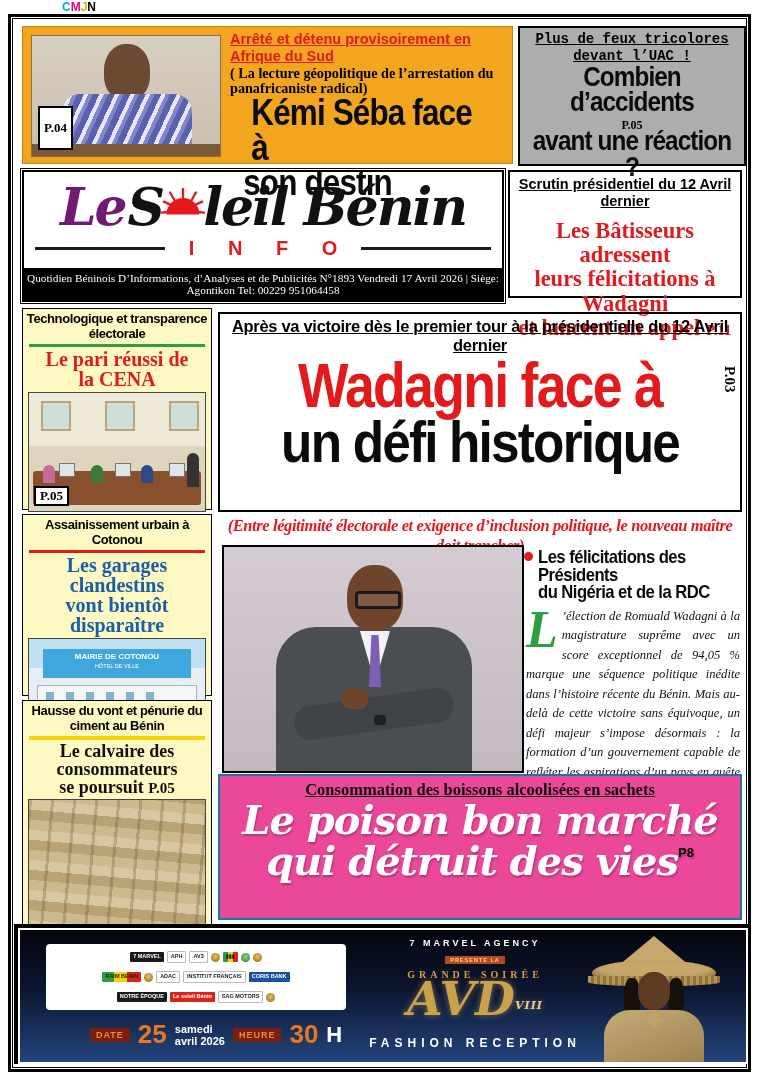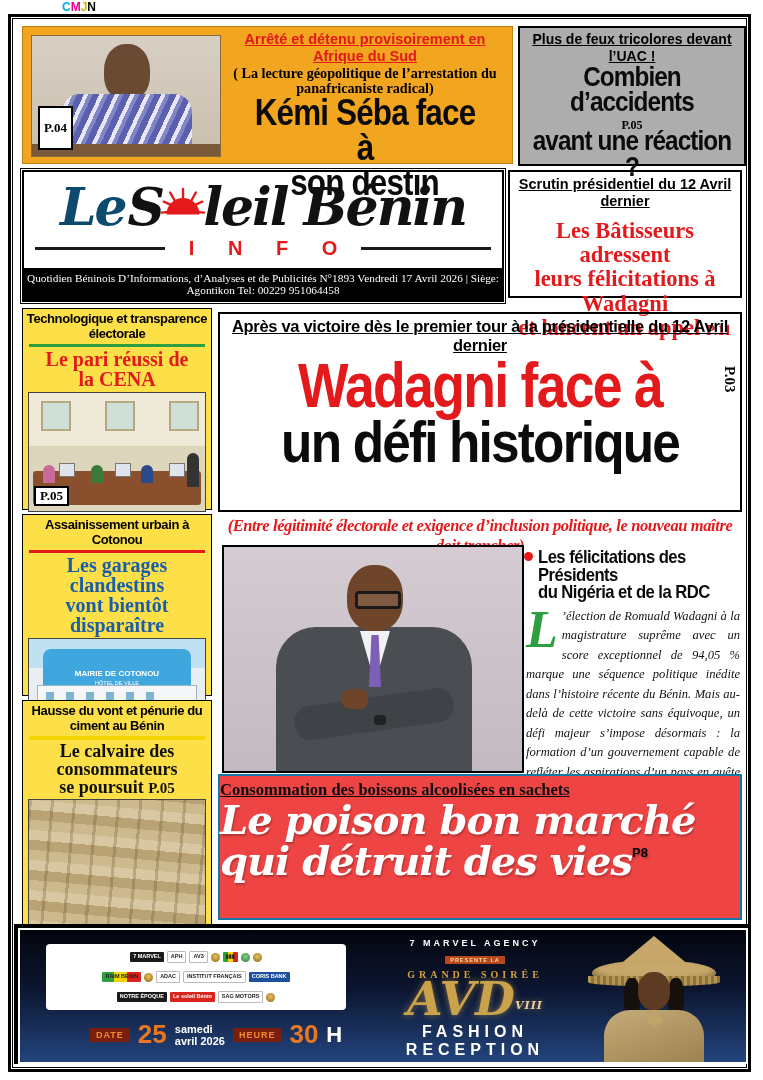--- a/index.html
+++ b/index.html
@@ -14,51 +14,51 @@
   #cmjn span{display:inline-block;}
   .cy{color:#00aeef}.mg{color:#ec008c}.ye{color:#d6b600}.bk{color:#000}
 
   
   #top-left{left:22px;top:26px;width:489px;height:136px;background:#f2a51f;border:1px solid #c07f10;}
   #kemi-photo{left:8px;top:8px;width:188px;height:120px;background:linear-gradient(180deg,#d8cfc4,#c9bfae);border:1px solid #8a6d3b;overflow:hidden;}
   .kemi-head{position:absolute;left:72px;top:8px;width:46px;height:56px;border-radius:46% 46% 42% 42%;background:#6b4a33;}
   .kemi-shirt{position:absolute;left:30px;top:58px;width:130px;height:62px;border-radius:18px 18px 0 0;background:repeating-linear-gradient(115deg,#5a5fae 0 6px,#e8e6f2 6px 10px,#8186c9 10px 14px);}
   .kemi-table{position:absolute;left:0;bottom:0;width:100%;height:12px;background:#7a5a3a;}
   .pbadge{position:absolute;left:6px;bottom:6px;background:#fff;border:2px solid #000;color:#000;font-weight:bold;font-size:13px;padding:12px 4px;font-family:"Liberation Serif",serif;}
-  #top-left .txt{position:absolute;left:200px;top:4px;width:284px;text-align:center;}
+  #top-left .txt{position:absolute;left:207px;top:4px;width:284px;}
   .kicker-red{color:#e3191c;font-weight:bold;font-size:14.5px;text-decoration:underline;line-height:1.15;}
   #kemi-headline{font-size:37px;font-weight:bold;color:#0b0b0b;line-height:.95;letter-spacing:-1px;}
   #kemi-sub{font-family:"Liberation Serif",serif;font-weight:bold;font-size:14.2px;color:#000;margin-top:2px;line-height:1;}
 
   
   #top-right{left:518px;top:26px;width:224px;height:136px;background:#adadad;border:2px solid #000;text-align:center;}
   .kicker-black{color:#000;font-weight:bold;font-size:14px;text-decoration:underline;line-height:1.2;}
   #acc-line1,#acc-line2{font-size:27px;font-weight:bold;color:#0b0b0b;line-height:.95;letter-spacing:-1px;}
   #acc-pref{font-family:"Liberation Serif",serif;font-weight:bold;font-size:12px;margin:2px 0 -4px 0;}
 
   
   #masthead{left:22px;top:170px;width:478px;height:128px;border:2px solid #000;box-shadow:0 0 0 1px #fff,0 0 0 2px #000;}
   #logo-line{text-align:center;margin-top:4px;white-space:nowrap;}
   .logo-word{font-family:"DejaVu Serif",serif;font-style:italic;font-weight:bold;font-size:52px;letter-spacing:-2px;}
-  .logo-le{color:#0c4a6e;margin-right:2px;}
+  .logo-le{color:#701a75;margin-right:2px;}
   .logo-black{color:#111;}
   #sun{display:inline-block;vertical-align:-6px;width:44px;height:44px;margin:0 -2px;}
   #info-row{display:flex;align-items:center;justify-content:center;gap:10px;margin-top:0px;}
   .info-rule{height:3px;background:#1a1a1a;width:130px;}
   #info-text{color:#e3191c;font-weight:bold;font-size:20px;letter-spacing:14px;text-indent:14px;}
   #tagline{position:absolute;left:0;bottom:0;width:100%;background:#000;color:#fff;font-family:"Liberation Serif",serif;font-size:11.3px;text-align:center;padding:4px 0;}
 
   
   #mast-right{left:508px;top:170px;width:234px;height:128px;border:2px solid #000;text-align:center;padding-top:4px;box-sizing:border-box;}
   #mast-right .kicker-black{font-size:14.5px;}
   #batisseurs{font-family:"Liberation Serif",serif;font-weight:bold;color:#e3191c;font-size:22.5px;line-height:1.08;margin-top:8px;}
   #batisseurs .pref{font-size:15px;}
 
   
-  .lblock{left:22px;width:190px;border:1px solid #000;background:#fde047;box-sizing:border-box;text-align:center;}
+  .lblock{left:22px;width:190px;border:1px solid #000;background:#fef9c3;box-sizing:border-box;text-align:center;}
   #lb1{top:308px;height:202px;}
   #lb2{top:514px;height:182px;}
   #lb3{top:700px;height:232px;}
   .lkicker{font-weight:bold;font-size:13px;color:#000;line-height:1.15;padding-top:3px;letter-spacing:-.4px;}
   .rule{height:3px;margin:2px 6px;}
   .rule-green{background:#2e9e40;}
   .rule-red{background:#e3191c;}
   .rule-yellow{background:#f5d400;height:4px;}
   .lhead{font-family:"Liberation Serif",serif;font-weight:bold;font-size:20px;line-height:1.0;margin:2px 2px;}
   .lhead-red{color:#e3191c;}
@@ -66,21 +66,21 @@
   .lhead-black{color:#111;}
   .lphoto{position:relative;margin:3px 5px;border:1px solid #444;overflow:hidden;}
   
   #cena-photo{height:118px;background:linear-gradient(180deg,#efe9d8 0 45%,#ded5bd 45% 100%);}
   .cena-win{position:absolute;top:8px;width:26px;height:26px;background:#cfe0d8;border:2px solid #b7a77f;}
   .cena-desk{position:absolute;bottom:6px;left:4px;right:4px;height:34px;background:#8a4f2d;border-radius:3px;}
   .cena-mon{position:absolute;bottom:34px;width:14px;height:12px;background:#dfe4ea;border:1px solid #777;}
   .cena-p{position:absolute;bottom:28px;width:12px;height:18px;border-radius:6px 6px 0 0;}
   
   #mairie-photo{height:96px;background:linear-gradient(180deg,#bfe1f2 0 30%,#e8eef2 30% 100%);}
-  .mairie-sign{position:absolute;left:14px;top:10px;right:14px;height:26px;background:#3fa7dd;border-radius:8px;color:#fff;font-weight:bold;font-size:8px;line-height:1.2;padding-top:20px;}
+  .mairie-sign{position:absolute;left:14px;top:10px;right:14px;height:26px;background:#3fa7dd;border-radius:0;color:#fff;font-weight:bold;font-size:8px;line-height:1.2;padding-top:3px;}
   .mairie-sign .sub{font-size:5.5px;font-weight:normal;}
   .mairie-bldg{position:absolute;left:8px;bottom:14px;right:8px;height:34px;background:#f4f6f7;border:1px solid #9db6c4;}
   .mairie-bldg i{position:absolute;top:6px;width:8px;height:8px;background:#7fb3d0;}
   .mairie-road{position:absolute;left:0;bottom:0;width:100%;height:14px;background:#b9bdb6;}
   .mairie-truck{position:absolute;right:6px;bottom:10px;width:34px;height:22px;background:#eef2f4;border:1px solid #8aa;border-radius:2px;}
   
   #ciment-photo{height:150px;background:
      repeating-linear-gradient(5deg,#cdb98e 0 10px,#b9a274 10px 20px,#d8c7a0 20px 30px);}
   #ciment-photo:after{content:"";position:absolute;inset:0;background:
      repeating-linear-gradient(95deg,rgba(90,70,40,.25) 0 3px,transparent 3px 22px);}
@@ -106,21 +106,21 @@
   .wa-hand{position:absolute;left:118px;top:142px;width:26px;height:20px;border-radius:8px;background:#6e452a;}
   .wa-watch{position:absolute;left:150px;top:168px;width:12px;height:10px;background:#222;border-radius:3px;}
 
   #story{left:526px;top:548px;width:214px;height:222px;}
   #story-head{font-weight:bold;font-size:18.5px;line-height:.95;letter-spacing:-.6px;color:#0b0b0b;position:relative;padding-left:12px;}
   #story-head .dot{position:absolute;left:-2px;top:4px;width:9px;height:9px;border-radius:50%;background:#e3191c;}
   #story-par{margin-top:6px;font-family:"Liberation Serif",serif;font-style:italic;font-size:12.6px;line-height:1.55;text-align:justify;color:#111;}
   #dropcap{float:left;font-family:"Liberation Serif",serif;font-style:italic;font-weight:bold;color:#2e9e40;font-size:52px;line-height:.8;margin:2px 4px 0 0;}
 
   
-  #blue-box{left:218px;top:774px;width:524px;height:146px;background:#ef4444;border:2px solid #1279a8;text-align:left;box-sizing:border-box;}
+  #blue-box{left:218px;top:774px;width:524px;height:146px;background:#ec4899;border:2px solid #1279a8;text-align:center;box-sizing:border-box;}
   #blue-kicker{font-family:"Liberation Serif",serif;font-weight:bold;font-size:16.5px;color:#0b0b0b;text-decoration:underline;margin-top:4px;}
   .poison{font-family:"DejaVu Serif",serif;font-style:italic;font-weight:bold;color:#fff;font-size:40px;line-height:1.02;letter-spacing:-1px;text-shadow:1px 2px 2px rgba(0,0,0,.25);}
   #p8{font-family:"Liberation Sans",sans-serif;font-style:normal;font-weight:bold;color:#000;font-size:13px;vertical-align:18px;letter-spacing:0;}
 
   
   #ad{left:14px;top:924px;width:734px;height:140px;background:#000;padding:4px;box-sizing:border-box;}
   #ad-inner{position:relative;width:100%;height:100%;border:2px solid #fff;background:linear-gradient(180deg,#04060e 0%,#0c1631 45%,#23447c 100%);overflow:hidden;}
   #logo-strip{position:absolute;left:26px;top:14px;width:300px;height:66px;background:#fff;border-radius:4px;padding:3px 4px;box-sizing:border-box;display:flex;flex-direction:column;justify-content:space-around;}
   .lrow{display:flex;gap:3px;justify-content:center;align-items:center;}
   .chip{font-size:5.5px;font-weight:bold;padding:2px 3px;border-radius:1px;white-space:nowrap;line-height:1;}
@@ -135,21 +135,21 @@
   .dlabel{background:#7a1f10;color:#f08a2d;font-weight:bold;font-size:9px;padding:2px 6px;letter-spacing:1px;}
   .dbig{color:#e87722;font-weight:bold;font-size:26px;line-height:.9;}
   .dsmall{color:#fff;font-weight:bold;font-size:11px;line-height:1.1;text-align:left;}
   .dH{color:#fff;font-weight:bold;font-size:22px;}
   #ad-center{position:absolute;left:340px;top:8px;width:230px;text-align:center;color:#fff;}
   #ad-agency{font-size:9px;letter-spacing:3px;font-weight:bold;}
   #ad-presents{display:inline-block;background:#b5491b;color:#ffd9a0;font-size:5.5px;font-weight:bold;padding:1px 5px;margin-top:2px;letter-spacing:1px;}
   #ad-soiree{color:#d8a03c;font-size:10px;letter-spacing:4px;font-weight:bold;margin-top:3px;font-family:"Liberation Serif",serif;}
   #ad-logo{font-family:"DejaVu Serif",serif;font-style:italic;font-weight:bold;color:#c9a24b;font-size:46px;line-height:.85;text-shadow:0 0 6px rgba(201,162,75,.6);}
   #ad-ed{color:#e8cf9a;font-size:11px;font-weight:bold;letter-spacing:1px;vertical-align:6px;}
-  #ad-event{color:#fff;font-size:16px;letter-spacing:5px;font-weight:bold;margin-top:4px;}
+  #ad-event{color:#fff;font-size:12px;letter-spacing:5px;font-weight:bold;margin-top:17px;}
   #model{position:absolute;right:12px;top:2px;width:160px;height:100%;}
   .hat-cone{position:absolute;left:44px;top:4px;width:72px;height:30px;background:#c7a86a;clip-path:polygon(50% 0,100% 100%,0 100%);}
   .hat-brim{position:absolute;left:18px;top:28px;width:124px;height:26px;background:#c7a86a;border-radius:50%;box-shadow:inset 0 -4px 6px rgba(90,70,30,.55);}
   .hat-fringe{position:absolute;left:14px;top:44px;width:132px;height:10px;background:repeating-linear-gradient(90deg,#b39556 0 3px,#8f7336 3px 6px);border-radius:0 0 40% 40%;}
   .m-face{position:absolute;left:64px;top:40px;width:32px;height:38px;border-radius:46%;background:#5d3a22;}
   .m-hairL{position:absolute;left:50px;top:46px;width:16px;height:40px;border-radius:40%;background:#16100c;}
   .m-hairR{position:absolute;left:94px;top:46px;width:16px;height:40px;border-radius:40%;background:#16100c;}
   .m-coat{position:absolute;left:30px;top:78px;width:100px;height:52px;background:linear-gradient(160deg,#c4ab77,#9d8350);border-radius:26px 26px 0 0;}
   .m-bow{position:absolute;left:70px;top:80px;width:20px;height:16px;background:#c0a366;clip-path:polygon(50% 0,100% 50%,50% 100%,0 50%);}
 </style>
@@ -173,21 +173,21 @@
     <div class="kicker-red">Arrêté et détenu provisoirement en Afrique du Sud</div>
     <div id="kemi-sub">( La lecture géopolitique de l’arrestation du panafricaniste radical)</div>
     <div id="kemi-headline">
       <span class="condense2">Kémi Séba face à</span><br>
       <span class="condense2">son destin</span>
     </div>
   </div>
 </div>
 
 <div class="abs" id="top-right">
-  <div class="kicker-black" style="margin-top:3px;">Plus de feux tricolores devant l’UAC !</div>
+  <div class="kicker-black" style="margin-top:3px;font-family:Liberation Mono, monospace;">Plus de feux tricolores devant l’UAC !</div>
   <div id="acc-line1"><span class="condense">Combien d’accidents</span></div>
   <div id="acc-pref">P.05</div>
   <div id="acc-line2"><span class="condense">avant une réaction ?</span></div>
 </div>
 
 <div class="abs" id="masthead">
   <div id="logo-line">
     <span class="logo-word logo-le">Le</span><span class="logo-word logo-black">S</span><span id="sun"><svg viewBox="0 0 48 48" width="44" height="44">
       <g stroke="#e3191c" stroke-width="2.6" stroke-linecap="round">
         <line x1="24" y1="2" x2="24" y2="12"></line>

